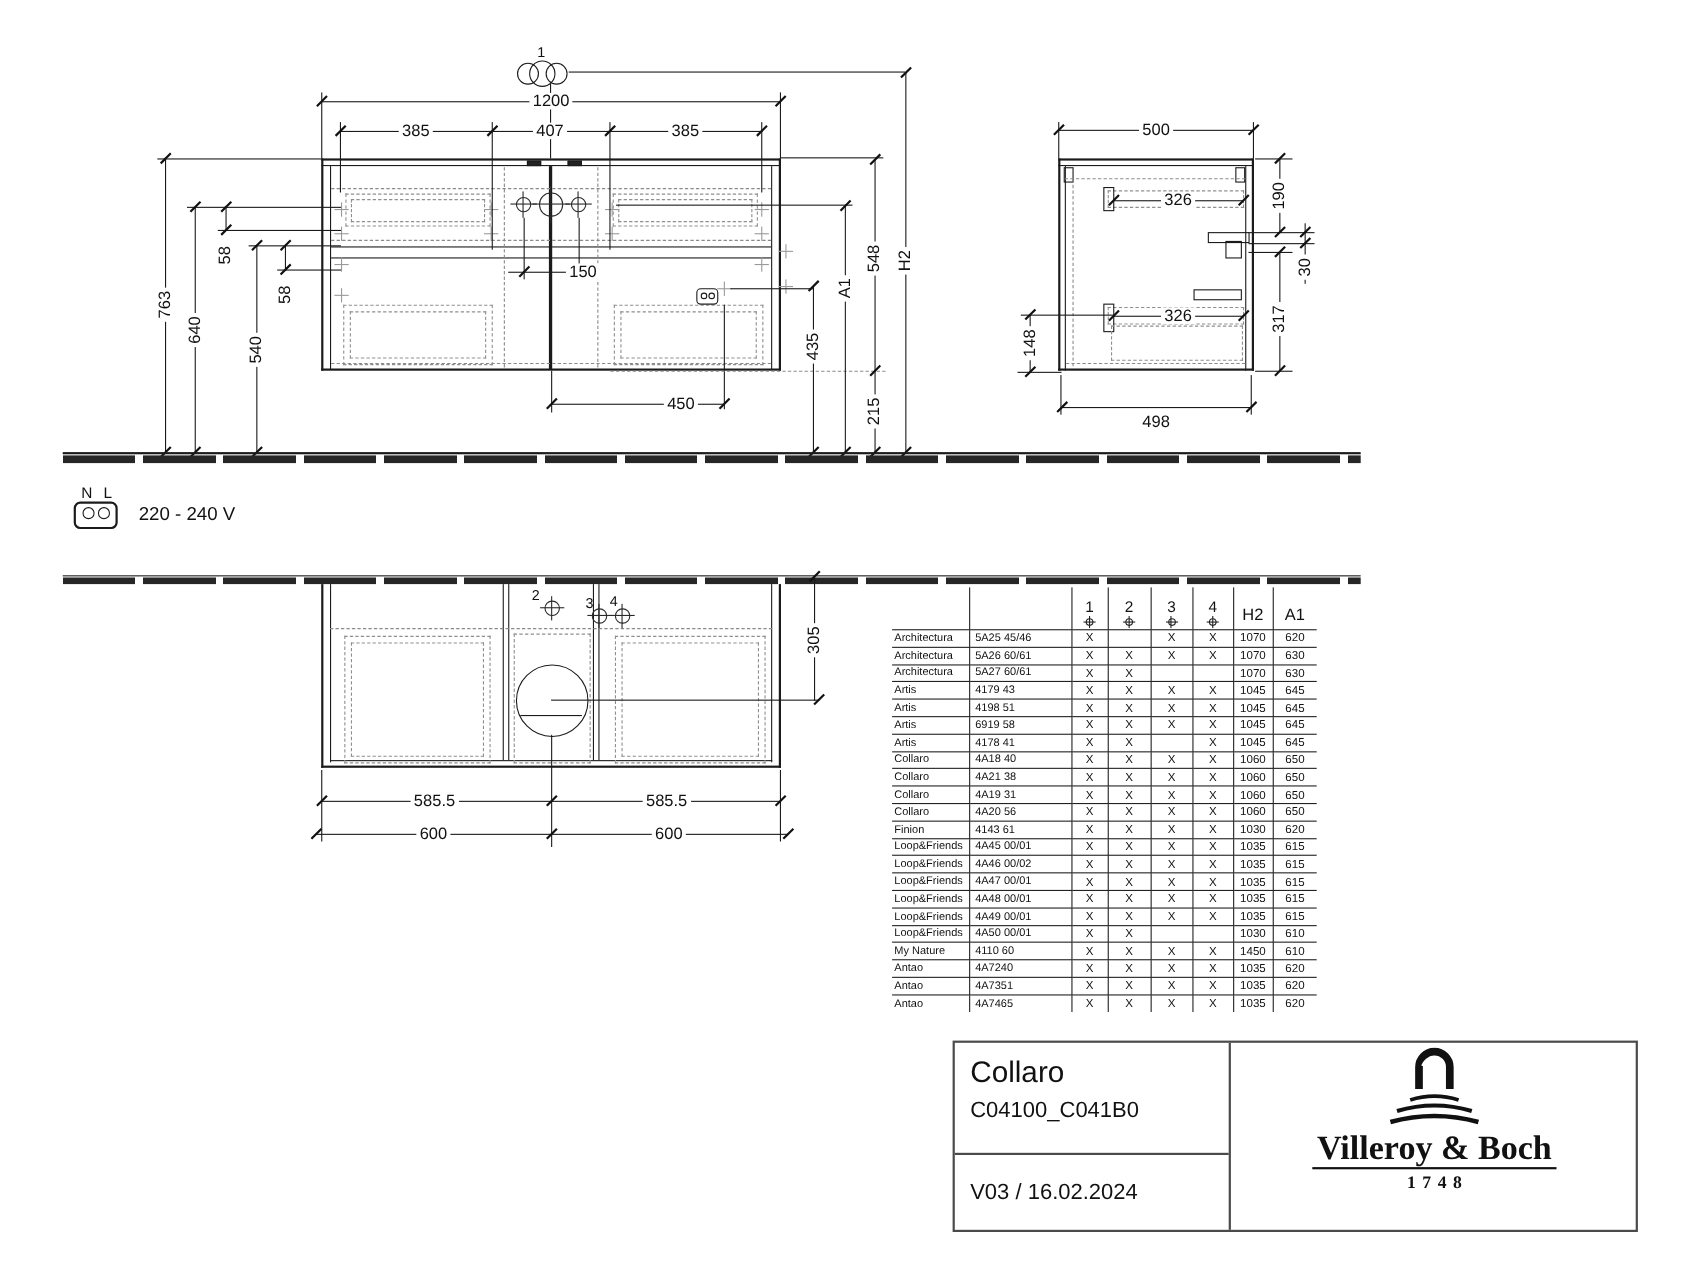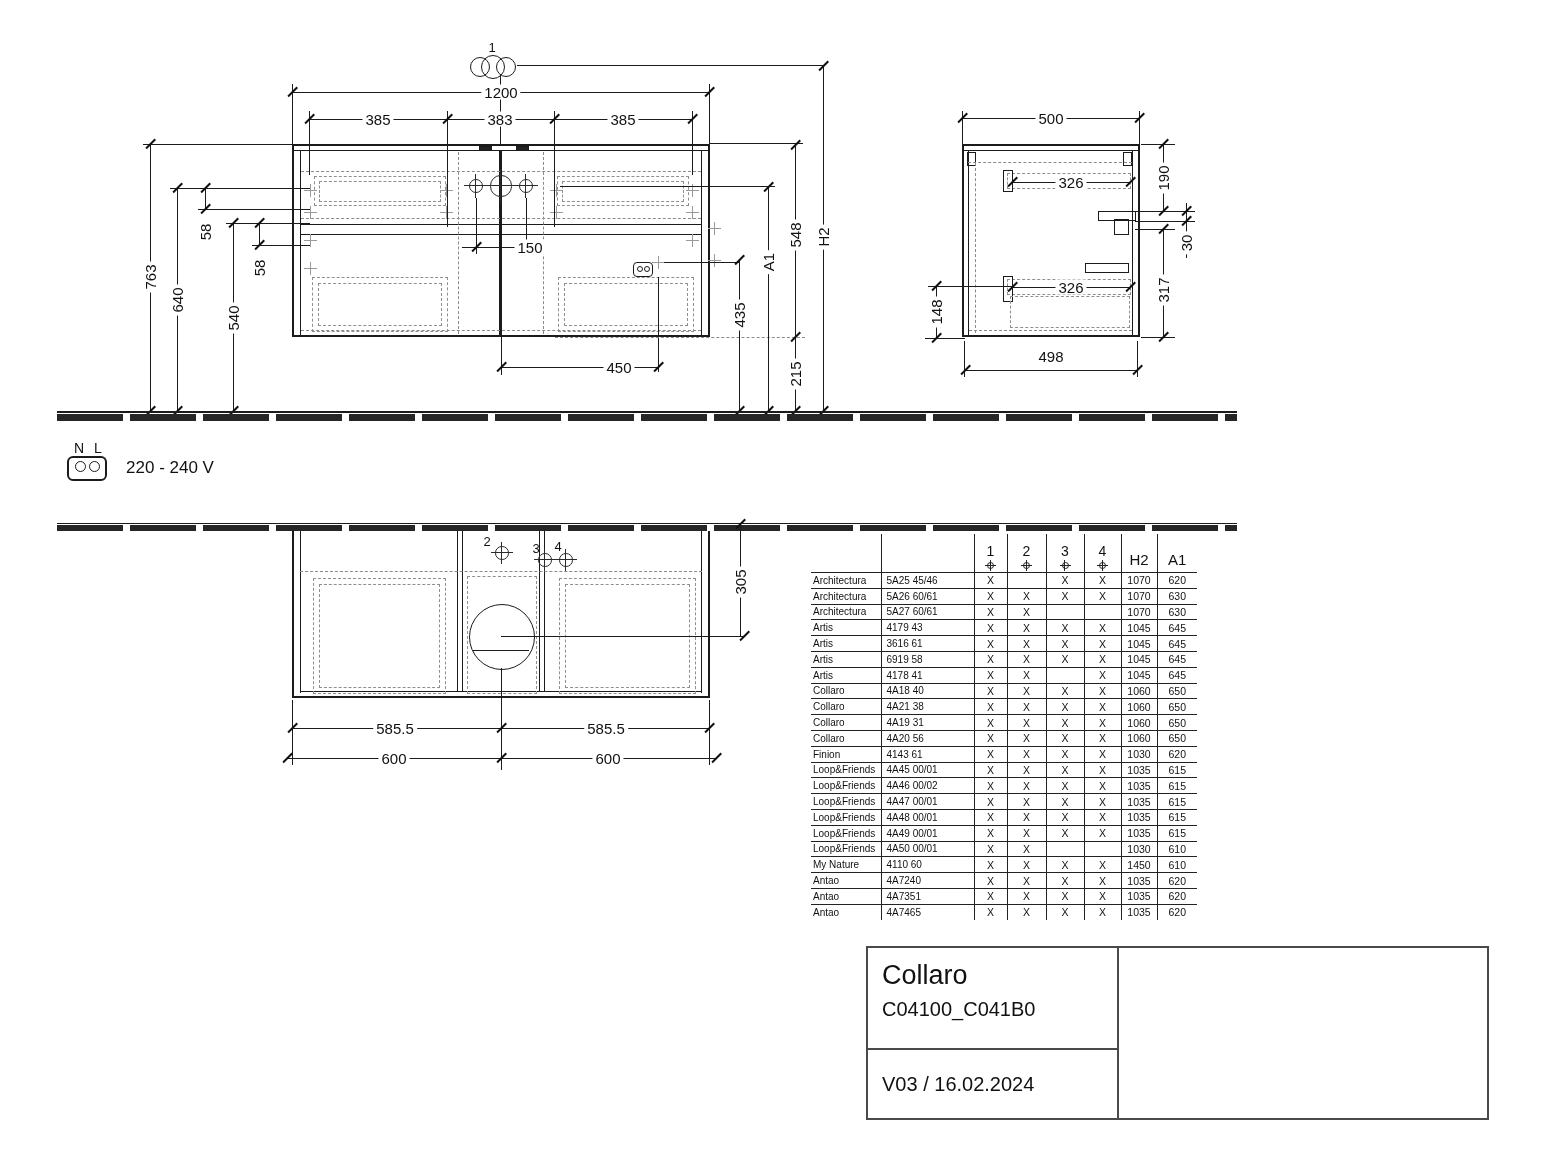--- a/index.html
+++ b/index.html
@@ -123,21 +123,21 @@
     <div class="vl" style="left:309px;top:111px;height:64px;"></div>
     <div class="vl" style="left:447px;top:111px;height:116px;"></div>
     <div class="vl" style="left:554px;top:111px;height:116px;"></div>
     <div class="vl" style="left:692px;top:111px;height:64px;"></div>
     <div class="hl" style="left:309px;top:119px;width:383px;"></div>
     <div class="tk" style="left:303px;top:118px;"></div>
       <div class="tk" style="left:441px;top:118px;"></div>
     <div class="tk" style="left:548px;top:118px;"></div>
       <div class="tk" style="left:686px;top:118px;"></div>
     <div class="dl" style="left:378px;top:119px;">385</div>
-    <div class="dl" style="left:500px;top:119px;">383</div>
+    <div class="dl" style="left:500px;top:119px;">407</div>
     <div class="dl" style="left:623px;top:119px;">385</div>
 
     <div class="vl" style="left:476px;top:198px;height:56px;"></div>
     <div class="vl" style="left:526px;top:198px;height:56px;"></div>
     <div class="hl" style="left:462px;top:247px;width:78px;"></div>
     <div class="tk" style="left:470px;top:246px;"></div>
       <div class="tk" style="left:520px;top:246px;"></div>
     <div class="dl" style="left:530px;top:247px;">150</div>
 
     <div class="hl" style="left:664px;top:262px;width:75px;"></div>
@@ -257,21 +257,21 @@
     <div class="vl" style="left:936px;top:286px;height:52px;"></div>
     <div class="tk" style="left:930px;top:285px;"></div>
       <div class="tk" style="left:930px;top:337px;"></div>
     <div class="dlv" style="left:936px;top:312px;">148</div>
 
     <div class="vl" style="left:964px;top:341px;height:36px;"></div>
     <div class="vl" style="left:1137px;top:341px;height:36px;"></div>
     <div class="hl" style="left:965px;top:370px;width:173px;"></div>
     <div class="tk" style="left:959px;top:369px;"></div>
       <div class="tk" style="left:1131px;top:369px;"></div>
-    <div class="dl" style="left:1051px;top:356px;">498</div>
+    <div class="dl" style="left:1051px;top:384px;">498</div>
   </div>
 
   <div style="position:absolute;inset:0;">
     <div class="hl" style="left:57px;top:411px;width:1180px;height:1.5px;"></div>
     <div class="hatch" style="left:57px;top:414px;width:1180px;"></div>
   </div>
 
   <div style="position:absolute;inset:0;">
     <div class="ml" style="left:79px;top:448px;font-size:14px;">N</div>
     <div class="ml" style="left:98px;top:448px;font-size:14px;">L</div>
@@ -411,21 +411,21 @@
           <td class="c-code">4179 43</td>
           <td class="">X</td>
           <td class="">X</td>
           <td class="">X</td>
           <td class="">X</td>
           <td class="">1045</td>
           <td class="">645</td>
         </tr>
         <tr>
           <td class="c-name">Artis</td>
-          <td class="c-code">3616 61</td>
+          <td class="c-code">4198 51</td>
           <td class="">X</td>
           <td class="">X</td>
           <td class="">X</td>
           <td class="">X</td>
           <td class="">1045</td>
           <td class="">645</td>
         </tr>
         <tr>
           <td class="c-name">Artis</td>
           <td class="c-code">6919 58</td>
@@ -598,15 +598,26 @@
         </tr>
       </tbody>
   </table>
 
   <div class="tb">
     <div class="tb-vdiv"></div>
     <div class="tb-hdiv"></div>
     <div class="tb-series">Collaro</div>
     <div class="tb-article">C04100_C041B0</div>
     <div class="tb-version">V03 / 16.02.2024</div>
+    <div class="tb-right">
+      <svg width="180" height="76" viewBox="0 0 180 76" style="margin-top:4px;">
+        <path d="M76 38 V18 a14 14 0 0 1 28 0 V38" fill="none" stroke="#111" stroke-width="7"></path>
+        <path d="M79 17 a11 11 0 0 1 19 -3" fill="none" stroke="#fff" stroke-width="2.2"></path>
+        <path d="M68 48 Q90 41 112 48" fill="none" stroke="#111" stroke-width="3.4"></path>
+        <path d="M56 58 Q90 48 124 58" fill="none" stroke="#111" stroke-width="3.8"></path>
+        <path d="M50 68 Q90 57 130 68" fill="none" stroke="#111" stroke-width="4.2"></path>
+      </svg>
+      <div class="brand">Villeroy &amp; Boch</div>
+      <div class="since">1748</div>
+    </div>
   </div>
 
 </div>
 
 </body></html>

